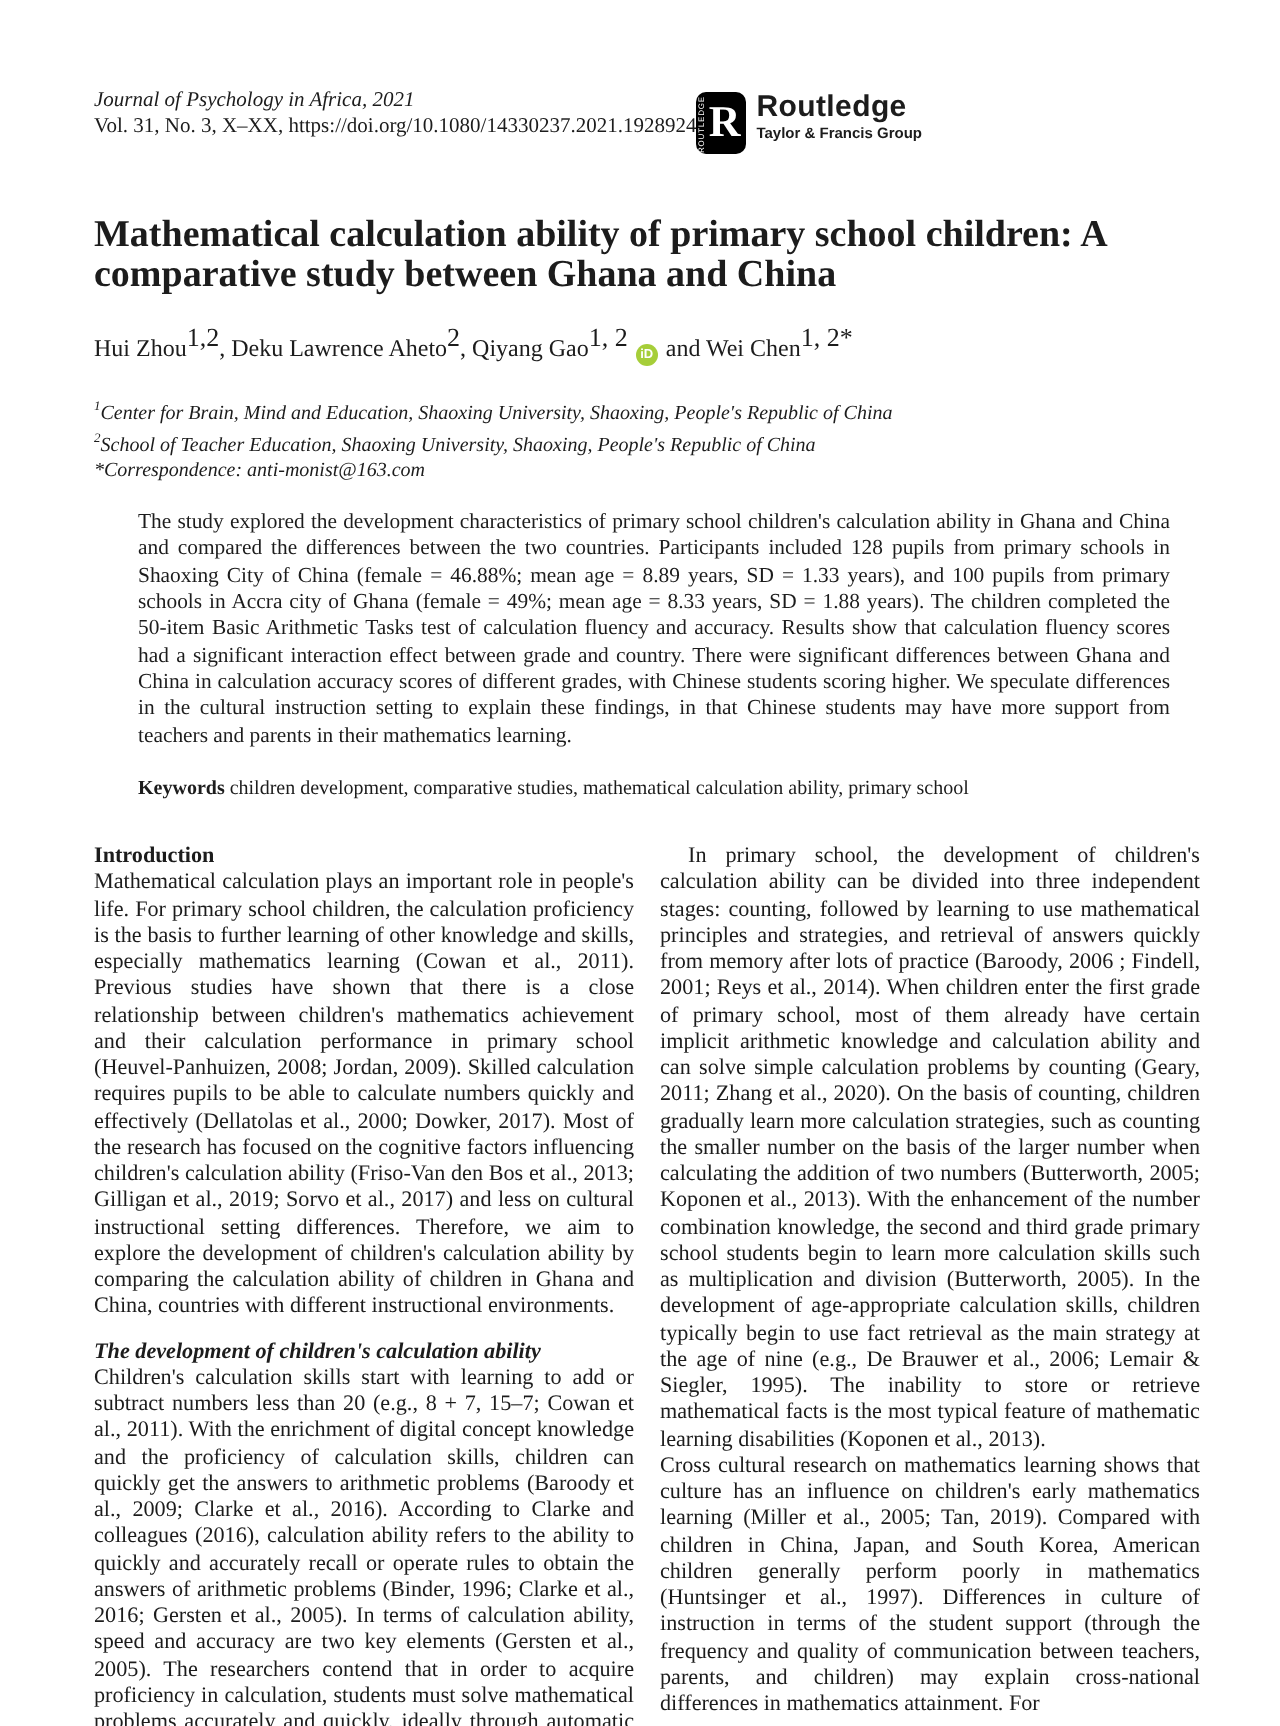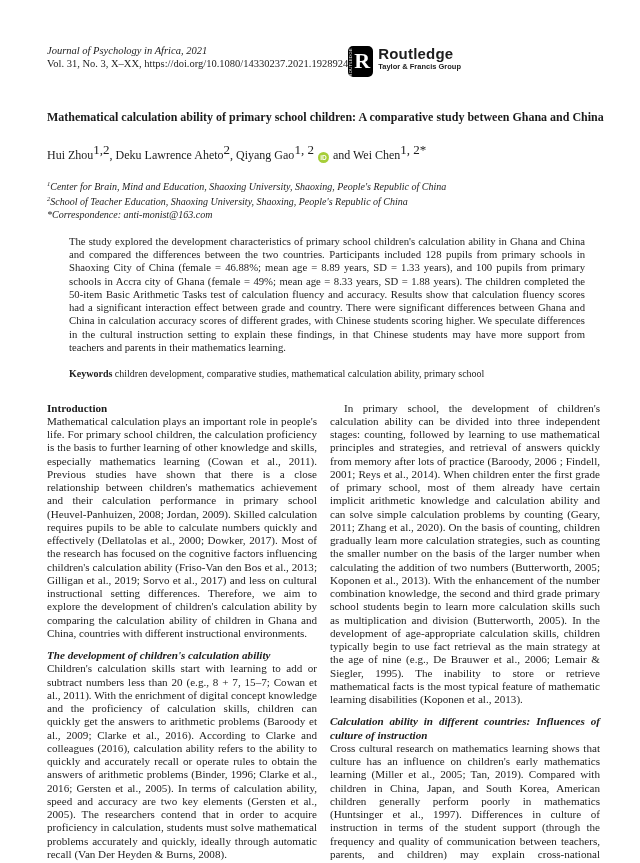--- a/index.html
+++ b/index.html
@@ -23,21 +23,21 @@
     transform:rotate(180deg); letter-spacing:.4px; line-height:5px; padding-left:1px;
   }
   .logo-mark .r {
     position:absolute; right:3px; top:2px; color:#fff; font-size:22px; font-weight:bold;
     font-family:"Liberation Serif", serif; line-height:26px;
   }
   .logo-text { font-family:"Liberation Sans", sans-serif; }
   .logo-text .pname { font-size:15px; font-weight:bold; line-height:16px; letter-spacing:.2px; }
   .logo-text .pgroup { font-size:7.5px; font-weight:bold; line-height:9px; }
   
-  .title { margin-top:31px; font-size:12px; font-weight:bold; line-height:19.5px; width:560px; }
+  .title { margin-top:31px; font-size:19px; font-weight:bold; line-height:19.5px; width:560px; }
   .authors { margin-top:14px; font-size:12px; line-height:15px; }
   .authors sup { font-size:13px; }
   .orcid {
     display:inline-block; width:11px; height:11px; border-radius:50%; background:#a6ce39;
     color:#fff; font-family:"Liberation Sans", sans-serif; font-size:6.5px; font-weight:bold;
     text-align:center; line-height:11px; vertical-align:-1px; margin:0 1px;
   }
   .affiliations { margin-top:15px; font-size:10px; font-style:italic; line-height:12.5px; }
   .affiliations sup { font-size:6.5px; }
   
@@ -100,18 +100,17 @@
 
   <div class="columns">
     <div class="col">
       <div class="sec-heading">Introduction</div>
       <p>Mathematical calculation plays an important role in people's life. For primary school children, the calculation proficiency is the basis to further learning of other knowledge and skills, especially mathematics learning (Cowan et al., 2011). Previous studies have shown that there is a close relationship between children's mathematics achievement and their calculation performance in primary school (Heuvel-Panhuizen, 2008; Jordan, 2009). Skilled calculation requires pupils to be able to calculate numbers quickly and effectively (Dellatolas et al., 2000; Dowker, 2017). Most of the research has focused on the cognitive factors influencing children's calculation ability (Friso-Van den Bos et al., 2013; Gilligan et al., 2019; Sorvo et al., 2017) and less on cultural instructional setting differences. Therefore, we aim to explore the development of children's calculation ability by comparing the calculation ability of children in Ghana and China, countries with different instructional environments.</p>
       <div class="sub-heading">The development of children's calculation ability</div>
       <p>Children's calculation skills start with learning to add or subtract numbers less than 20 (e.g., 8 + 7, 15–7; Cowan et al., 2011). With the enrichment of digital concept knowledge and the proficiency of calculation skills, children can quickly get the answers to arithmetic problems (Baroody et al., 2009; Clarke et al., 2016). According to Clarke and colleagues (2016), calculation ability refers to the ability to quickly and accurately recall or operate rules to obtain the answers of arithmetic problems (Binder, 1996; Clarke et al., 2016; Gersten et al., 2005). In terms of calculation ability, speed and accuracy are two key elements (Gersten et al., 2005). The researchers contend that in order to acquire proficiency in calculation, students must solve mathematical problems accurately and quickly, ideally through automatic recall (Van Der Heyden &amp; Burns, 2008).</p>
     </div>
     <div class="col">
       <p class="indent-first">In primary school, the development of children's calculation ability can be divided into three independent stages: counting, followed by learning to use mathematical principles and strategies, and retrieval of answers quickly from memory after lots of practice (Baroody, 2006 ; Findell, 2001; Reys et al., 2014). When children enter the first grade of primary school, most of them already have certain implicit arithmetic knowledge and calculation ability and can solve simple calculation problems by counting (Geary, 2011; Zhang et al., 2020). On the basis of counting, children gradually learn more calculation strategies, such as counting the smaller number on the basis of the larger number when calculating the addition of two numbers (Butterworth, 2005; Koponen et al., 2013). With the enhancement of the number combination knowledge, the second and third grade primary school students begin to learn more calculation skills such as multiplication and division (Butterworth, 2005). In the development of age-appropriate calculation skills, children typically begin to use fact retrieval as the main strategy at the age of nine (e.g., De Brauwer et al., 2006; Lemair &amp; Siegler, 1995). The inability to store or retrieve mathematical facts is the most typical feature of mathematic learning disabilities (Koponen et al., 2013).</p>
-      <div class="sub-heading">Calculation ability in different countries: Influences of culture of instruction</div>
       <p>Cross cultural research on mathematics learning shows that culture has an influence on children's early mathematics learning (Miller et al., 2005; Tan, 2019). Compared with children in China, Japan, and South Korea, American children generally perform poorly in mathematics (Huntsinger et al., 1997). Differences in culture of instruction in terms of the student support (through the frequency and quality of communication between teachers, parents, and children) may explain cross-national differences in mathematics attainment. For</p>
     </div>
   </div>
 
 </div>
 
 </body></html>

